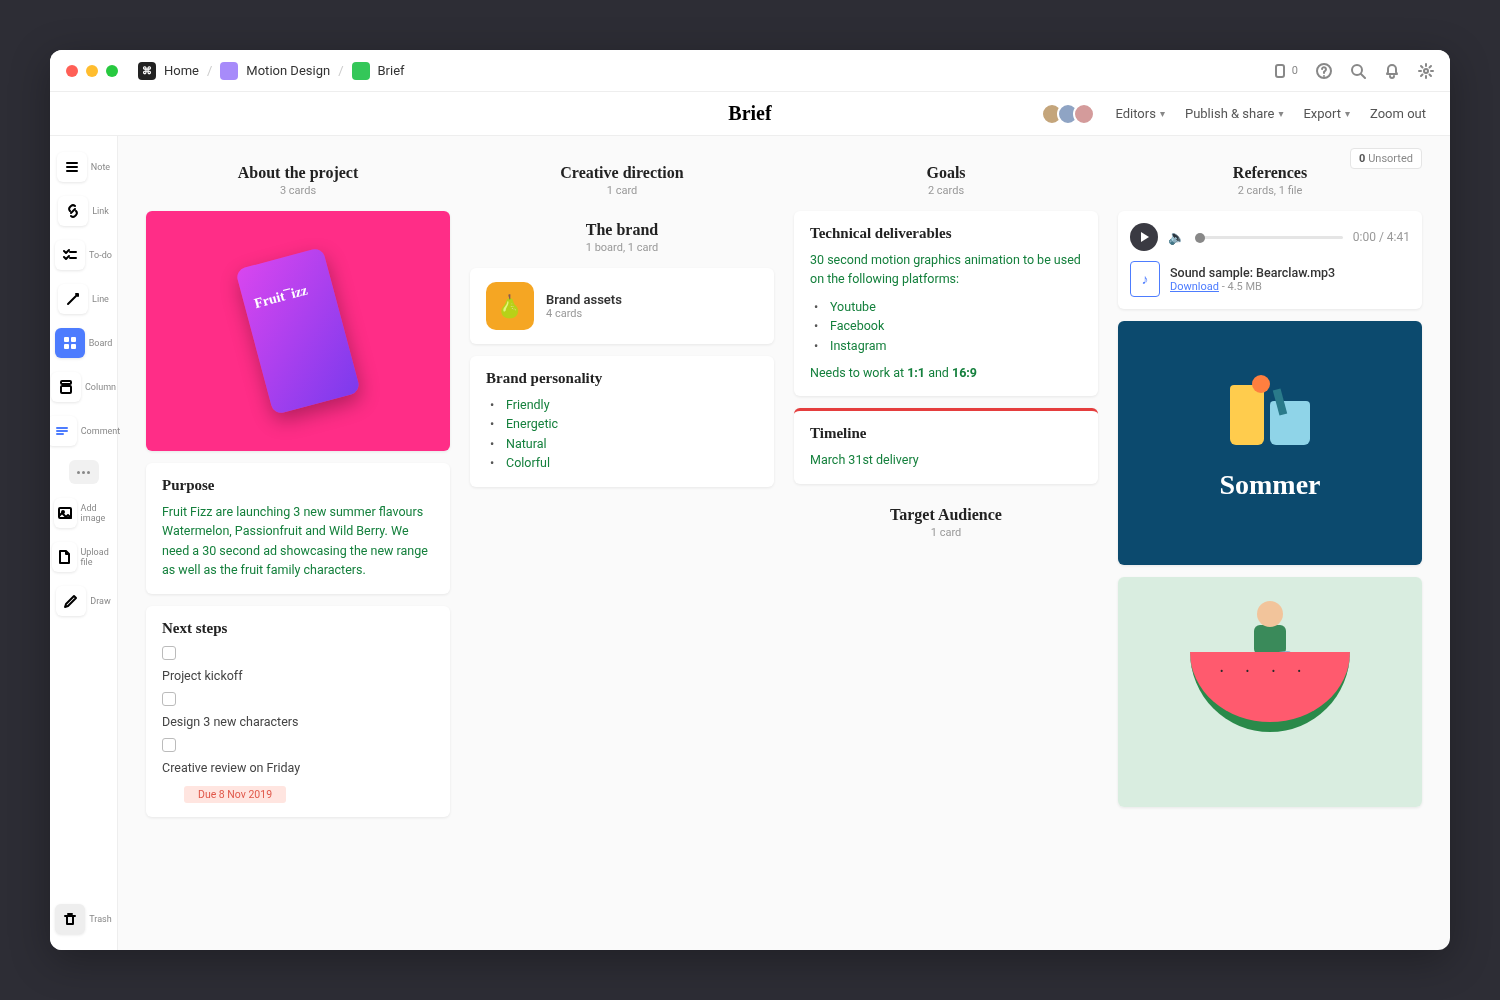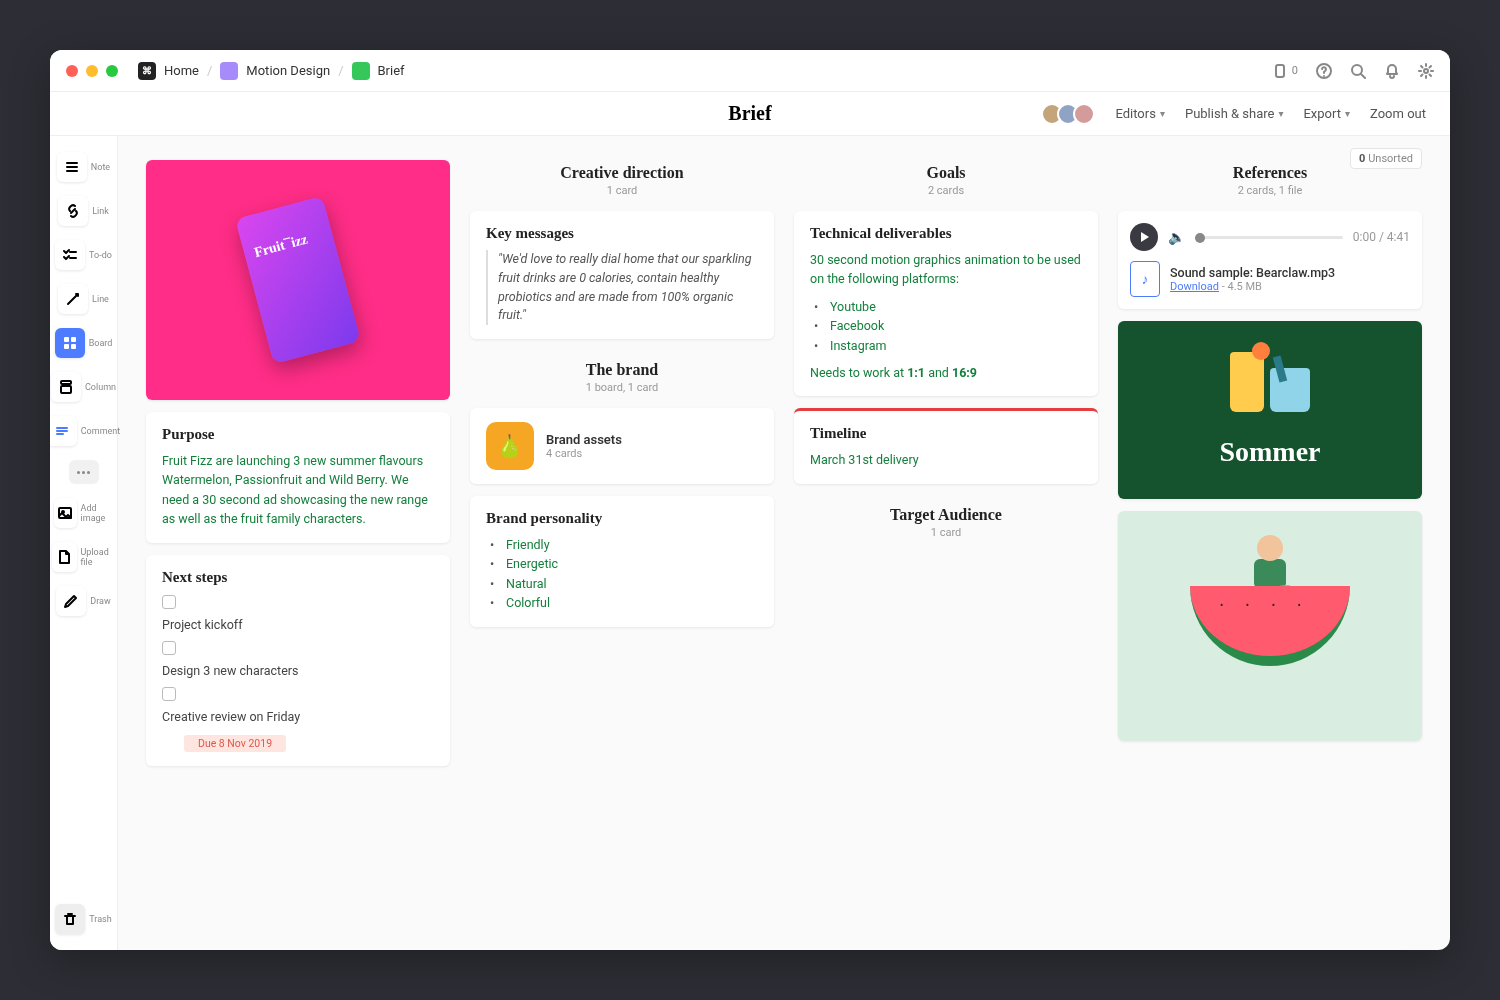--- a/index.html
+++ b/index.html
@@ -83,21 +83,21 @@
 .progress { flex: 1; height: 3px; background: #e5e5e5; border-radius: 2px; position: relative; }
 .progress::after { content: ""; position: absolute; left: 0; width: 10px; height: 10px; background: #888; border-radius: 50%; top: -3px; }
 .time { font-size: 12px; color: #999; }
 .file-row { display: flex; align-items: center; gap: 10px; }
 .file-icon { width: 30px; height: 36px; border: 1.5px solid #4d7cfe; border-radius: 4px; display: flex; align-items: center; justify-content: center; color: #4d7cfe; font-size: 14px; }
 .file-meta .fn { font-size: 12.5px; color: #333; font-weight: 500; }
 .file-meta .fm { font-size: 11px; color: #999; }
 .file-meta .fm a { color: #4d7cfe; text-decoration: underline; }
 
 .ref-img { border-radius: 6px; overflow: hidden; box-shadow: 0 1px 3px rgba(0,0,0,0.08); }
-.sommer { height: 178px; background: #14532d; display: flex; flex-direction: column; align-items: center; justify-content: center; gap: 24px; }
+.sommer { height: 244px; background: #0c4a6e; display: flex; flex-direction: column; align-items: center; justify-content: center; gap: 24px; }
 .sommer .drinks { display: flex; gap: 6px; }
 .sommer .glass1 { width: 34px; height: 60px; background: #ffcc4d; border-radius: 4px 4px 6px 6px; position: relative; }
 .sommer .glass1::before { content: ""; position: absolute; width: 18px; height: 18px; background: #ff7f3f; border-radius: 50%; top: -10px; right: -6px; }
 .sommer .glass2 { width: 40px; height: 44px; background: #8fd4e8; border-radius: 4px 4px 6px 6px; margin-top: 16px; position: relative; }
 .sommer .glass2::before { content: ""; position: absolute; width: 8px; height: 26px; background: #2a7a8a; top: -12px; left: 6px; transform: rotate(-15deg); }
 .sommer .txt { font-family: Georgia, serif; font-weight: bold; color: #fff; font-size: 28px; }
 .watermelon-img { height: 230px; background: #d9ede0; display: flex; align-items: center; justify-content: center; position: relative; }
 .watermelon { width: 160px; height: 80px; background: #ff5a6e; border-radius: 0 0 160px 160px; border-bottom: 10px solid #2a8a4a; position: relative; }
 .watermelon::after { content: "• • • •"; position: absolute; top: 14px; left: 30px; color: #2a2a2a; letter-spacing: 10px; font-size: 10px; }
 .person { position: absolute; width: 60px; height: 110px; top: 24px; }
@@ -293,20 +293,24 @@
         <div class="sb-label">Trash</div>
       </div>
     </div>
 
     <div class="canvas">
       <div class="unsorted-badge">
         <b>0</b><span>Unsorted</span>
       </div>
 
       <div class="column">
+        <div class="col-header">
+          <div class="col-title">About the project</div>
+          <div class="col-sub">3 cards</div>
+        </div>
         <div class="card img-card">
           <div class="img-placeholder">
             <div class="can"></div>
           </div>
         </div>
         <div class="card">
           <h4>Purpose</h4>
           <p>Fruit Fizz are launching 3 new summer flavours Watermelon, Passionfruit and Wild Berry. We need a 30 second ad showcasing the new range as well as the fruit family characters.</p>
         </div>
         <div class="card">
@@ -324,24 +328,20 @@
             <span>Creative review on Friday</span>
           </div>
           <div class="due-tag">Due 8 Nov 2019</div>
         </div>
       </div>
 
       <div class="column">
         <div class="col-header">
           <div class="col-title">Creative direction</div>
           <div class="col-sub">1 card</div>
-        </div>
-        <div class="card">
-          <h4>Key messages</h4>
-          <blockquote>"We'd love to really dial home that our sparkling fruit drinks are 0 calories, contain healthy probiotics and are made from 100% organic fruit."</blockquote>
         </div>
         <div class="col-header" style="margin-top:6px">
           <div class="col-title">The brand</div>
           <div class="col-sub">1 board, 1 card</div>
         </div>
         <div class="card">
           <div class="brand-row">
             <div class="brand-icon">🍐</div>
             <div class="brand-meta">
               <div class="bt">Brand assets</div>

